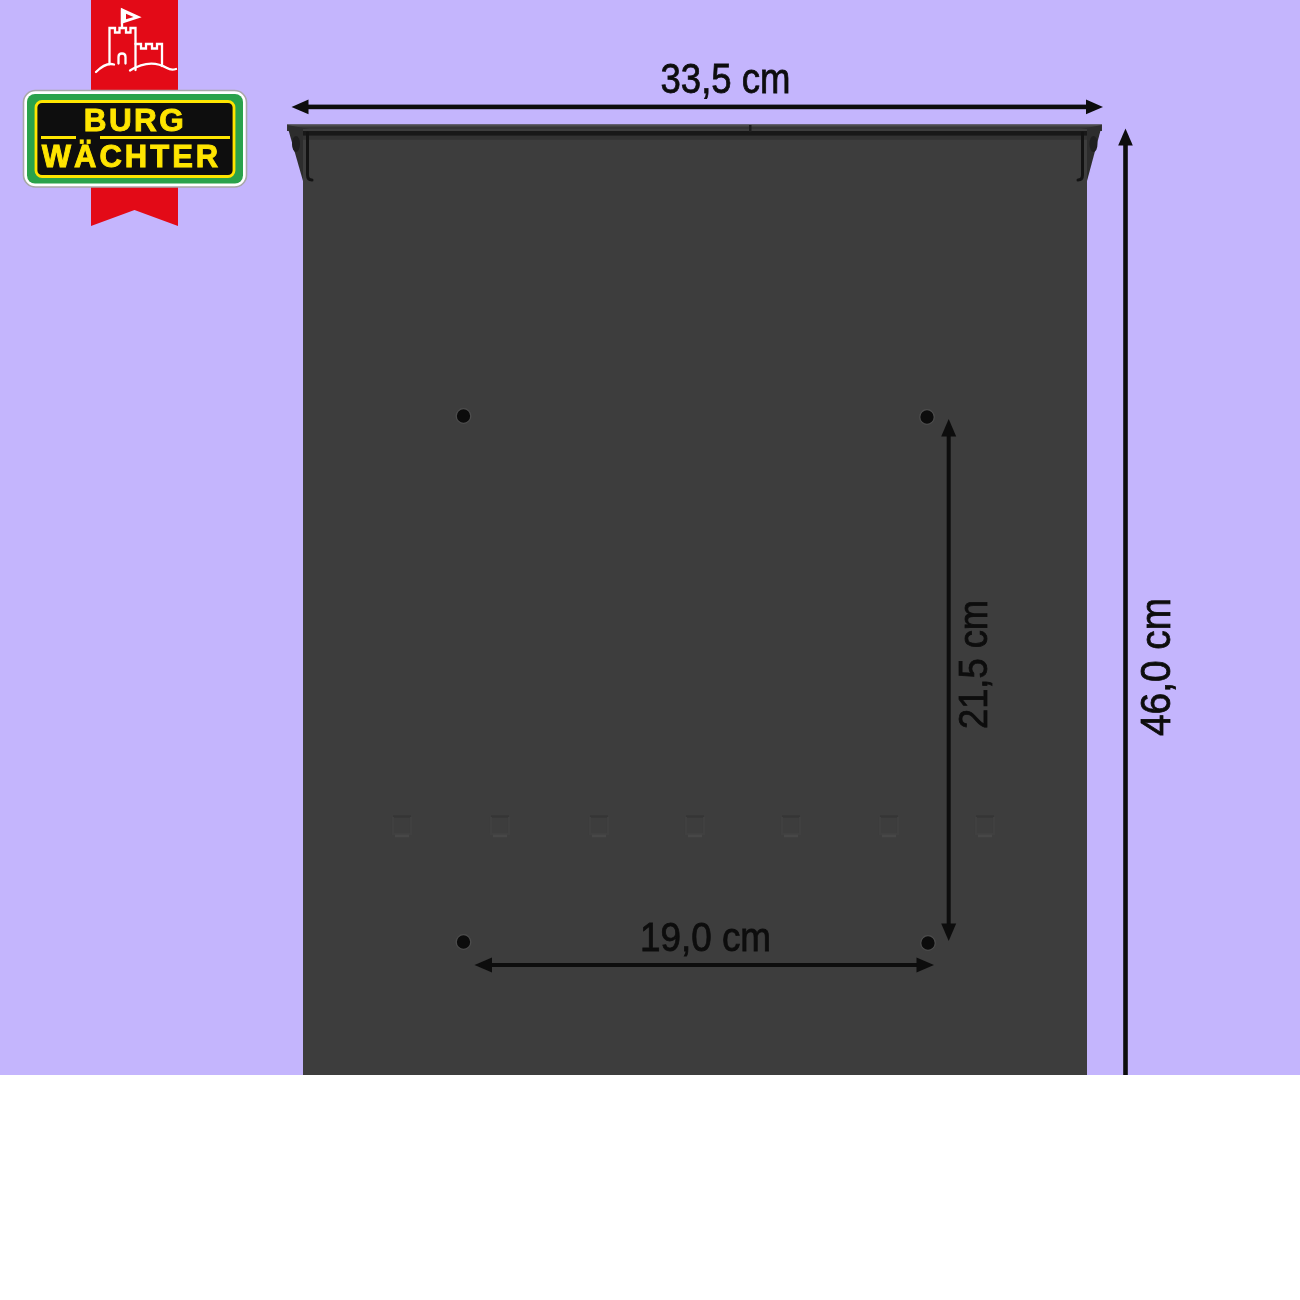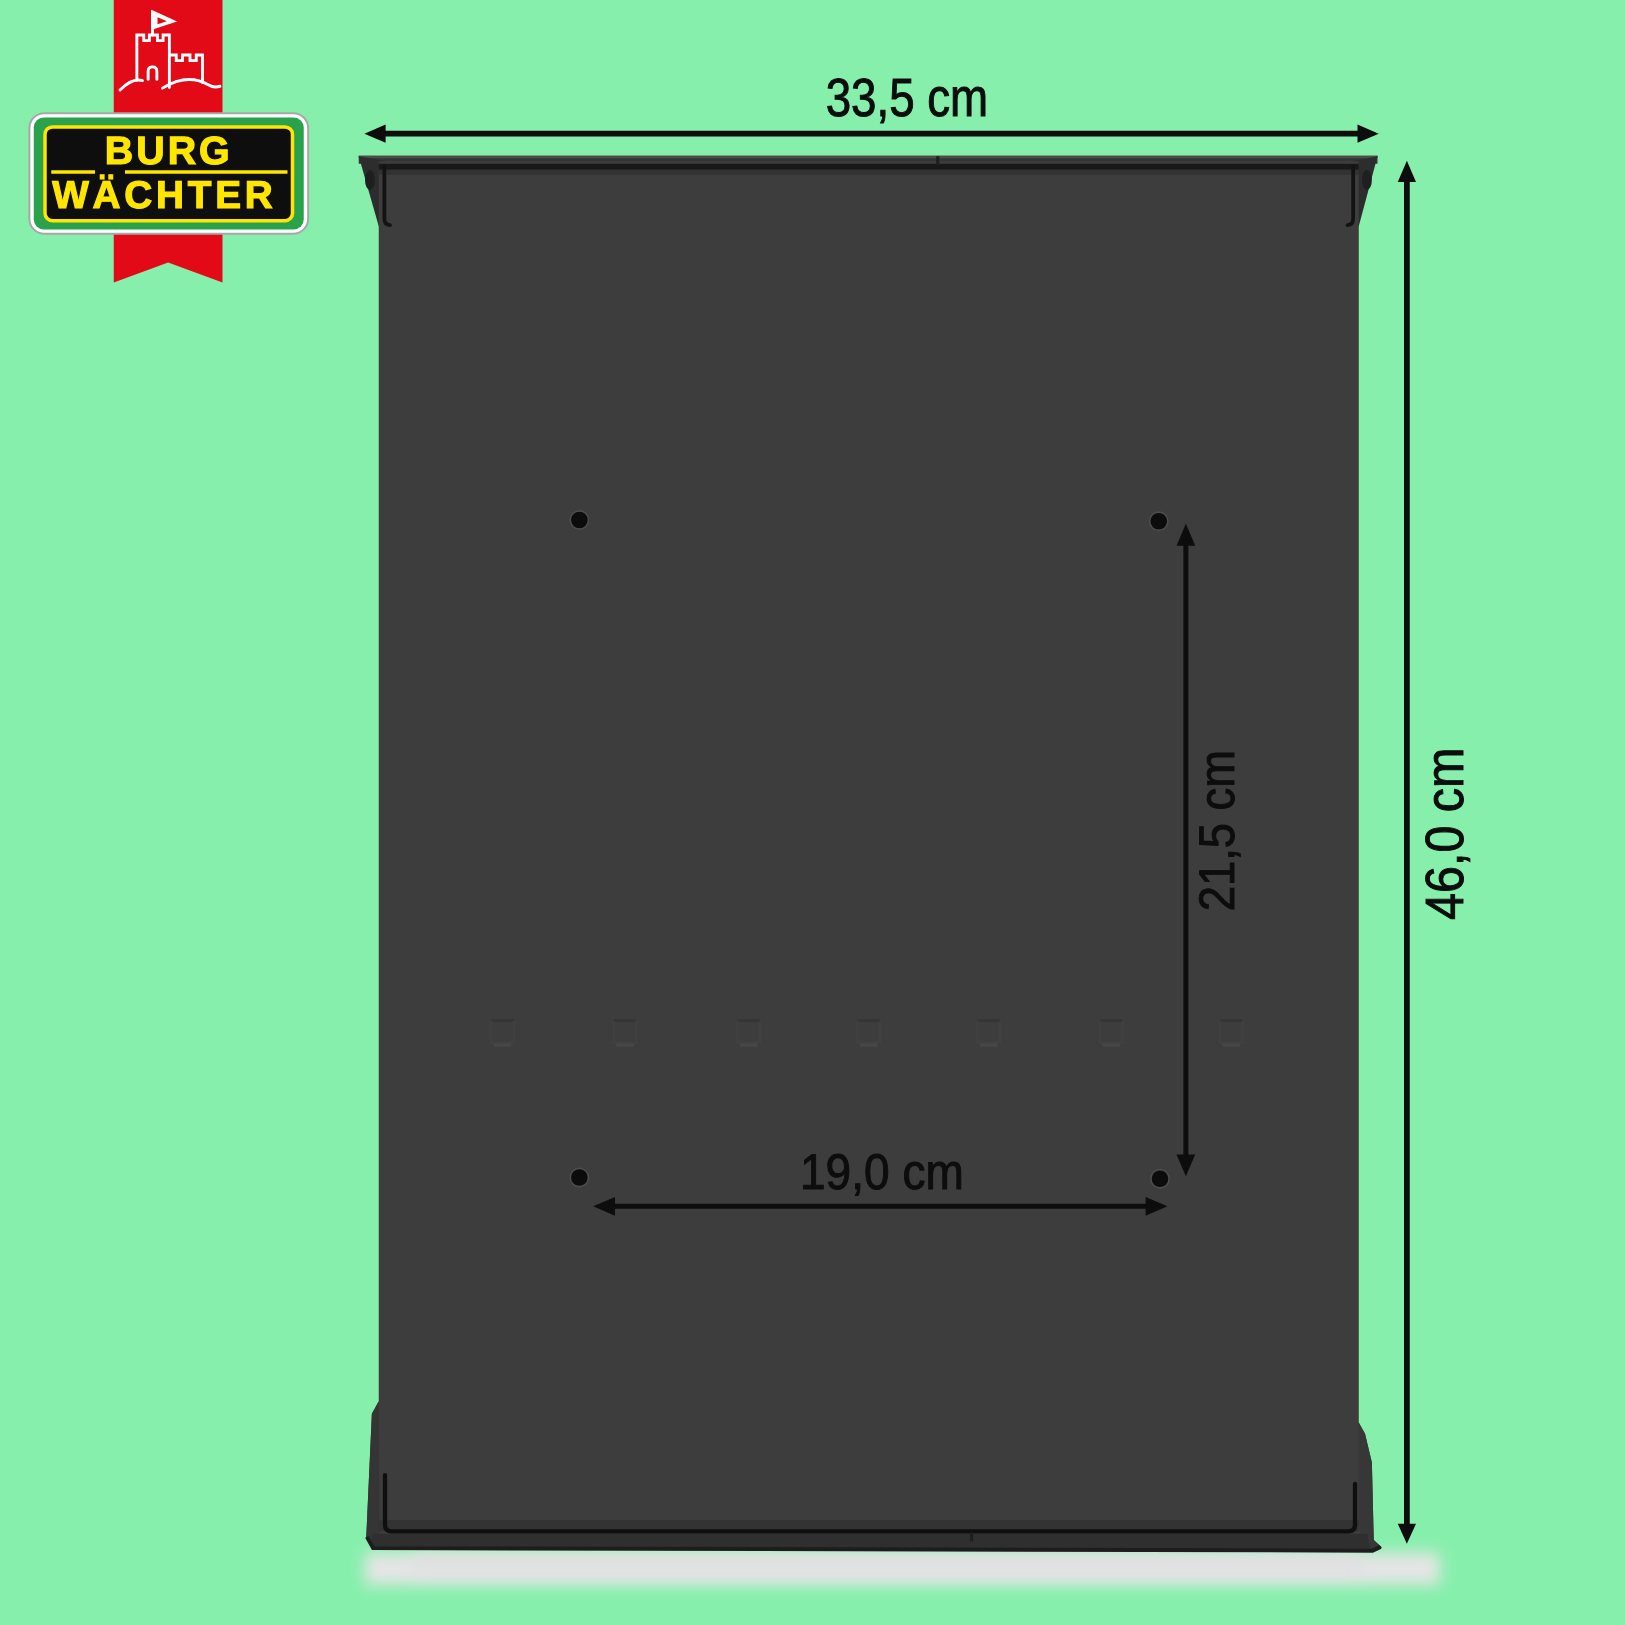--- a/index.html
+++ b/index.html
@@ -1,16 +1,16 @@
 <!DOCTYPE html>
 <html><head>
 <meta charset="utf-8">
 <style>
   html,body{margin:0;padding:0;background:#ffffff;}
-  #stage{position:relative;width:1300px;height:1300px;background:#86efac;overflow:hidden;
+  #stage{position:relative;width:1300px;height:1075px;background:#c4b5fd;overflow:hidden;
          font-family:"Liberation Sans", sans-serif;}
   svg{display:block;}
 </style>
 </head>
 <body>
 <div id="stage">
 <svg width="1300" height="1300" viewBox="0 0 1300 1300">
   <defs>
     <radialGradient id="shadow" cx="0.5" cy="0.3" r="0.65">
       <stop offset="0" stop-color="#dedede"></stop>

